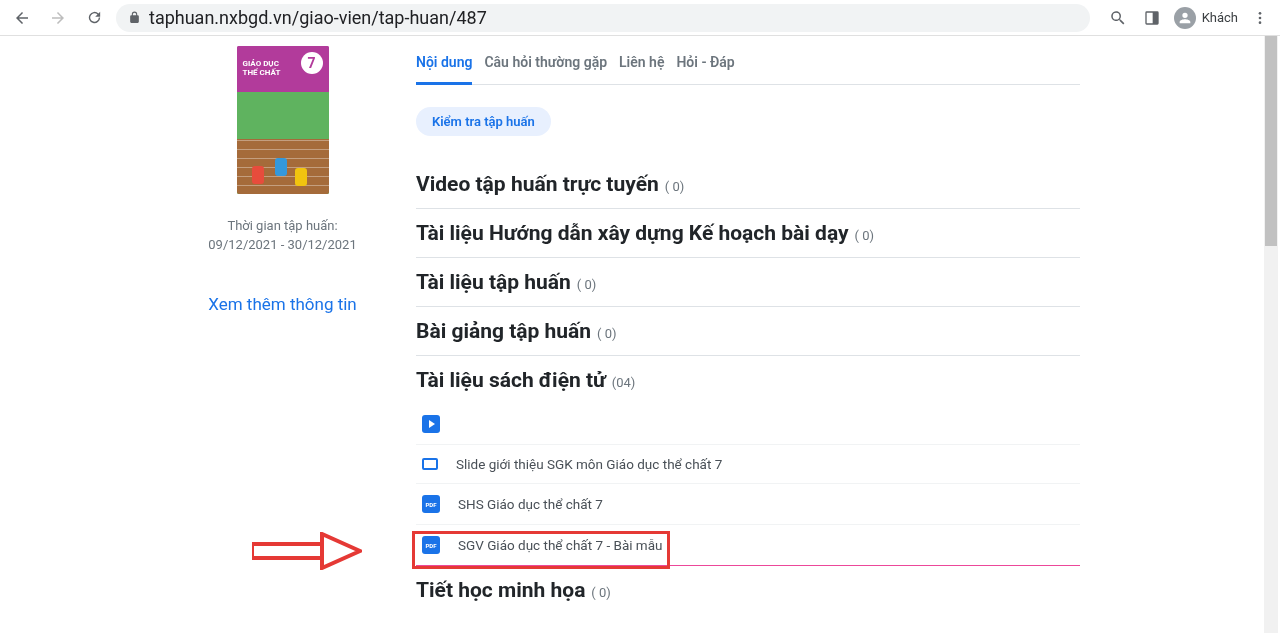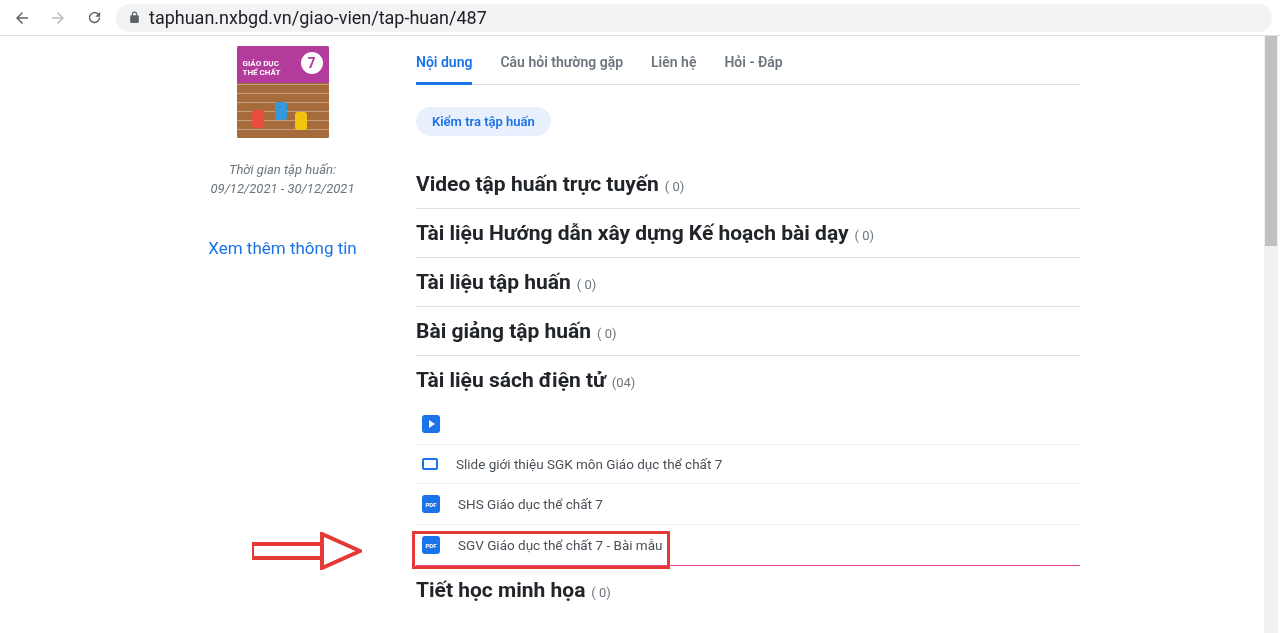--- a/index.html
+++ b/index.html
@@ -15,40 +15,40 @@
     .chrome-icon { width: 24px; height: 24px; display: flex; align-items: center; justify-content: center; color: #5f6368; }
     .guest-chip { display: flex; align-items: center; gap: 6px; font-size: 13px; color: #3c4043; }
     .avatar-circle { width: 22px; height: 22px; border-radius: 50%; background: #9aa0a6; display: flex; align-items: center; justify-content: center; }
 
     
     .page { display: flex; padding: 10px 0 0 0; height: calc(100% - 36px); position: relative; }
     .vscroll { position: absolute; right: 2px; top: 0; width: 14px; height: 597px; background: #f1f1f1; }
     .vscroll-thumb { position: absolute; right: 1px; width: 12px; height: 210px; top: 0; background: #c1c1c1; border-radius: 0; }
 
     .sidebar { width: 400px; padding: 0 20px 0 185px; display: flex; flex-direction: column; align-items: center; }
-    .book-cover { width: 92px; height: 92px; background: linear-gradient(180deg, #b23b9b 0%, #c94fb2 35%, #5fb35f 35%, #78c578 100%); border-radius: 2px; position: relative; overflow: hidden; }
+    .book-cover { width: 92px; height: 148px; background: linear-gradient(180deg, #b23b9b 0%, #c94fb2 35%, #5fb35f 35%, #78c578 100%); border-radius: 2px; position: relative; overflow: hidden; }
     .book-top { position: absolute; top: 0; left: 0; right: 0; height: 46px; background: #b23b9b; }
     .book-title { position: absolute; top: 14px; left: 6px; color: #fff; font-size: 8px; font-weight: 700; line-height: 1.1; }
     .book-num { position: absolute; top: 6px; right: 6px; width: 22px; height: 22px; border-radius: 50%; background: #fff; color: #b23b9b; font-weight: 700; font-size: 14px; display: flex; align-items: center; justify-content: center; }
     .book-bottom { position: absolute; top: 46px; left: 0; right: 0; bottom: 0; background: #5fb35f; }
     .book-field { position:absolute; bottom:0; left:0; right:0; height:55px; background: #a56b3a; }
     .book-field::before{content:""; position:absolute; top:0; left:0; right:0; height:55px; background: repeating-linear-gradient(0deg, transparent 0, transparent 8px, rgba(255,255,255,.35) 8px, rgba(255,255,255,.35) 9px);}
     .book-char { position:absolute; width:12px; height:18px; background:#e74c3c; border-radius:3px;}
     .bc1{ bottom:10px; left:15px;}
     .bc2{ bottom:18px; left:38px; background:#3498db;}
     .bc3{ bottom:8px; left:58px; background:#f1c40f;}
 
-    .meta-block { margin-top: 24px; text-align: center; font-style: italic; }
+    .meta-block { margin-top: 24px; text-align: center; }
     .meta-label { font-size: 13px; color: #6c757d; margin-bottom: 4px; }
     .meta-value { font-size: 13px; color: #6c757d; }
     .more-link { margin-top: 42px; font-size: 17px; color: #1a73e8; cursor: pointer; }
 
     .main { flex: 1; padding: 0 200px 0 16px; }
     .page-title { font-size: 22px; font-weight: 700; color: #212529; margin-top: 4px; margin-bottom: 18px; }
-    .tabs { display: flex; gap: 28px; border-bottom: 1px solid #dee2e6; margin-bottom: 22px; }
+    .tabs { display: flex; gap: 12px; border-bottom: 1px solid #dee2e6; margin-bottom: 22px; }
     .tab { padding: 8px 0 12px 0; font-size: 14px; color: #6c757d; cursor: pointer; font-weight: 600; }
     .tab.active { color: #1a73e8; border-bottom: 3px solid #1a73e8; margin-bottom: -1px; }
 
     .test-chip { display: inline-block; background: #e8f0fe; color: #1a73e8; font-size: 13px; font-weight: 600; padding: 7px 16px; border-radius: 16px; margin-bottom: 24px; cursor: pointer; }
 
     .section { padding: 12px 0; border-bottom: 1px solid #dee2e6; }
     .section-title { font-size: 21px; font-weight: 700; color: #212529; }
     .section-count { font-size: 13px; color: #6c757d; font-weight: 400; margin-left: 2px; }
 
     .sub-list { margin-top: 8px; }
@@ -86,20 +86,48 @@
         <path fill="#5f6368" d="M17.65 6.35A8 8 0 1 0 20 12h-2a6 6 0 1 1-1.76-4.24L13 11h7V4l-2.35 2.35z"></path>
       </svg>
   </div>
   <div class="url-bar">
     <span class="lock">
       <svg width="13" height="13" viewBox="0 0 24 24">
           <path fill="#5f6368" d="M18 8h-1V6a5 5 0 0 0-10 0v2H6a2 2 0 0 0-2 2v10a2 2 0 0 0 2 2h12a2 2 0 0 0 2-2V10a2 2 0 0 0-2-2zM9 6a3 3 0 1 1 6 0v2H9z"></path>
         </svg>
     </span>
     <span>taphuan.nxbgd.vn/giao-vien/tap-huan/487</span>
+  </div>
+  <div class="chrome-right">
+    <div class="chrome-icon">
+      <svg width="18" height="18" viewBox="0 0 24 24">
+          <path fill="#5f6368" d="M15.5 14h-.8l-.3-.3a6.5 6.5 0 1 0-.7.7l.3.3v.8l5 5 1.5-1.5-5-5zM9.5 14A4.5 4.5 0 1 1 14 9.5 4.5 4.5 0 0 1 9.5 14z"></path>
+        </svg>
+    </div>
+    <div class="chrome-icon">
+      <svg width="16" height="16" viewBox="0 0 24 24">
+          <rect x="3" y="3" width="18" height="18" rx="1" fill="none" stroke="#5f6368" stroke-width="2"></rect>
+          <rect x="13" y="3" width="8" height="18" fill="#5f6368"></rect>
+        </svg>
+    </div>
+    <div class="guest-chip">
+      <span class="avatar-circle">
+        <svg width="16" height="16" viewBox="0 0 24 24">
+            <path fill="#fff" d="M12 12a4 4 0 1 0-4-4 4 4 0 0 0 4 4zm0 2c-2.7 0-8 1.3-8 4v2h16v-2c0-2.7-5.3-4-8-4z"></path>
+          </svg>
+      </span>
+      <span>Khách</span>
+    </div>
+    <div class="chrome-icon">
+      <svg width="16" height="16" viewBox="0 0 24 24">
+          <circle cx="12" cy="5" r="2" fill="#5f6368"></circle>
+          <circle cx="12" cy="12" r="2" fill="#5f6368"></circle>
+          <circle cx="12" cy="19" r="2" fill="#5f6368"></circle>
+        </svg>
+    </div>
   </div>
 </div>
 
 <div class="page">
 
   <div class="sidebar">
     <div class="book-cover">
       <div class="book-top"></div>
       <div class="book-title" style="white-space:pre;">GIÁO DỤC
 THỂ CHẤT</div>

